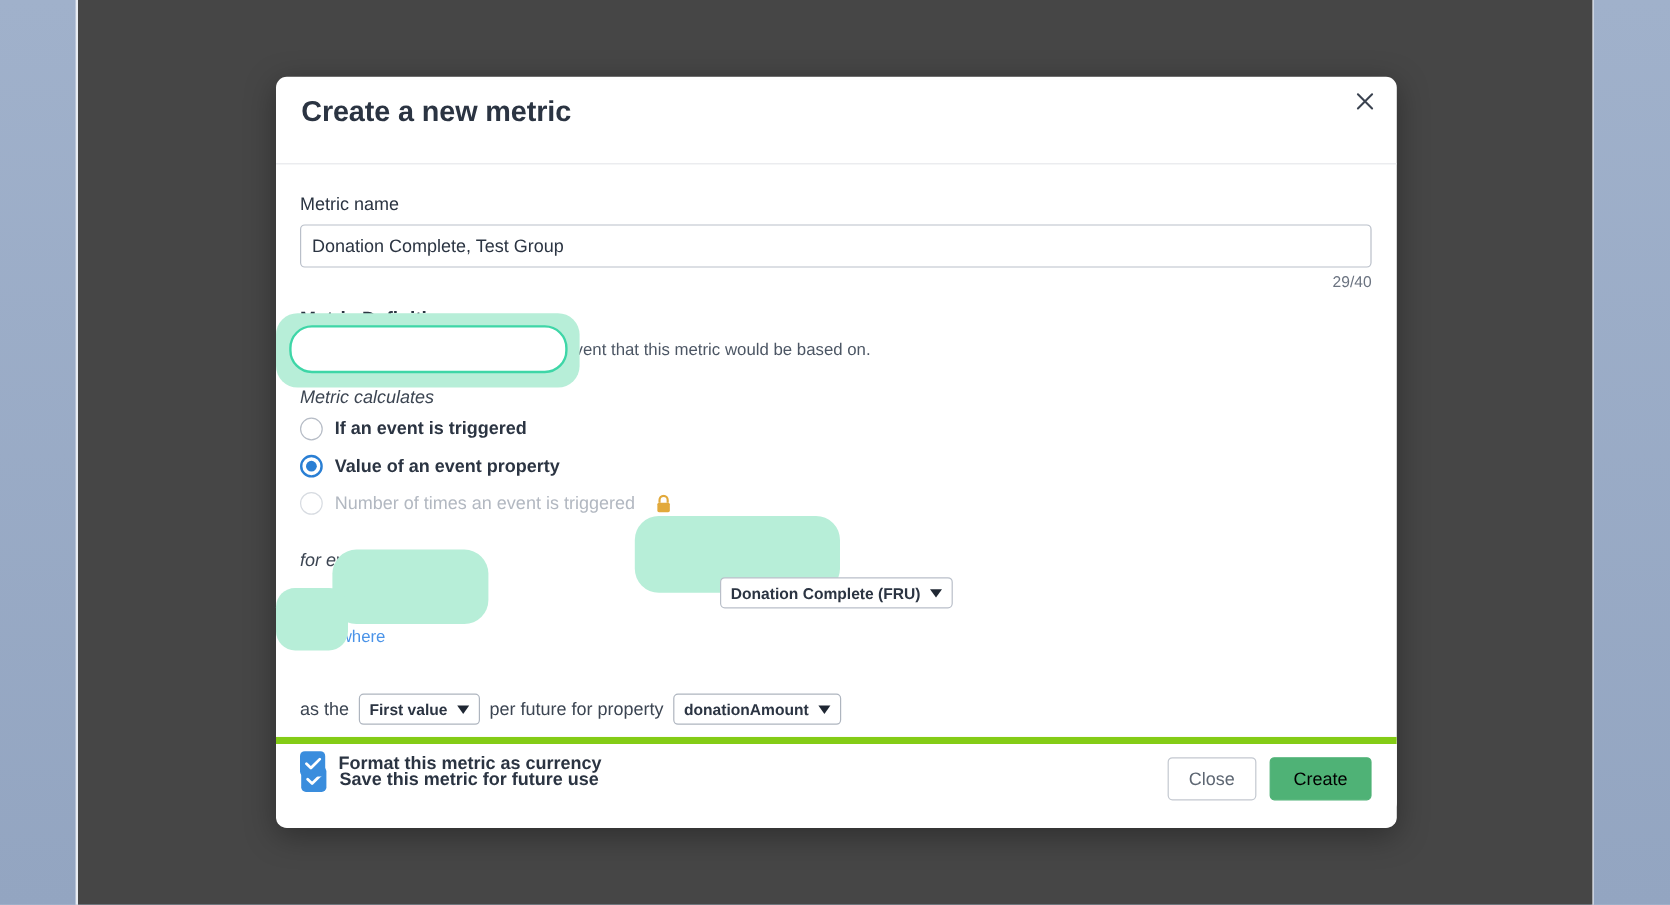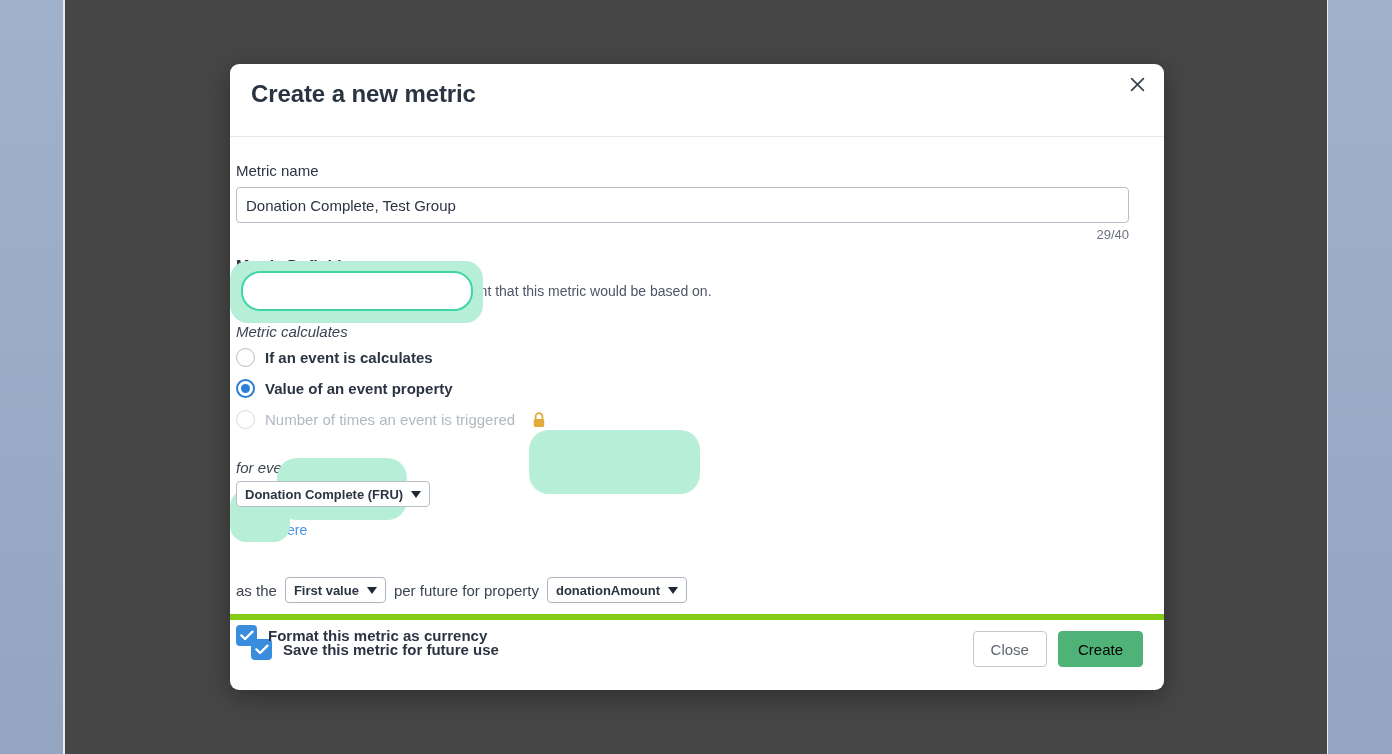--- a/index.html
+++ b/index.html
@@ -91,21 +91,21 @@
     align-items: center;
     justify-content: center;
     cursor: pointer;
     color: #3b4350;
   }
   .close-icon svg { display: block; }
 
   
   .modal-body {
     position: relative;
-    padding: 0 6px;
+    padding: 0 20px;
     height: 489px;
     box-sizing: border-box;
   }
 
   .field-label {
     font-size: 15px;
     color: #2b3442;
     font-weight: normal;
     margin-top: 25px;
     margin-bottom: 8px;
@@ -240,21 +240,21 @@
     position: relative;
     z-index: 3;
   }
   .caret {
     width: 0; height: 0;
     border-left: 5px solid transparent;
     border-right: 5px solid transparent;
     border-top: 7px solid #1f2733;
   }
 
-  .event-dd-wrap { margin-top: 5px; }
+  .event-dd-wrap { margin-top: 5px; text-align: center; }
 
   .where-link {
     margin-top: 15px;
     margin-left: 21px;
     font-size: 14px;
     color: #4a93e8;
     cursor: pointer;
     display: inline-block;
   }
 
@@ -374,21 +374,21 @@
 
       <div class="group-label">Metric calculates</div>
 
       
       <div class="halo" style="left: 0px; top: 99px; width: 253px; height: 62px; border-radius: 18px;"></div>
       <div class="pill" style="left: 11px; top: 109px; width: 232px; height: 40px;"></div>
 
       
       <div class="radio-row">
         <span class="radio-mark"></span>
-        <span class="radio-text">If an event is calculates</span>
+        <span class="radio-text">If an event is triggered</span>
       </div>
 
       
       <div class="radio-row highlighted">
         <span class="radio-mark checked"></span>
         <span class="radio-text">Value of an event property</span>
       </div>
 
       
       <div class="radio-row disabled">

